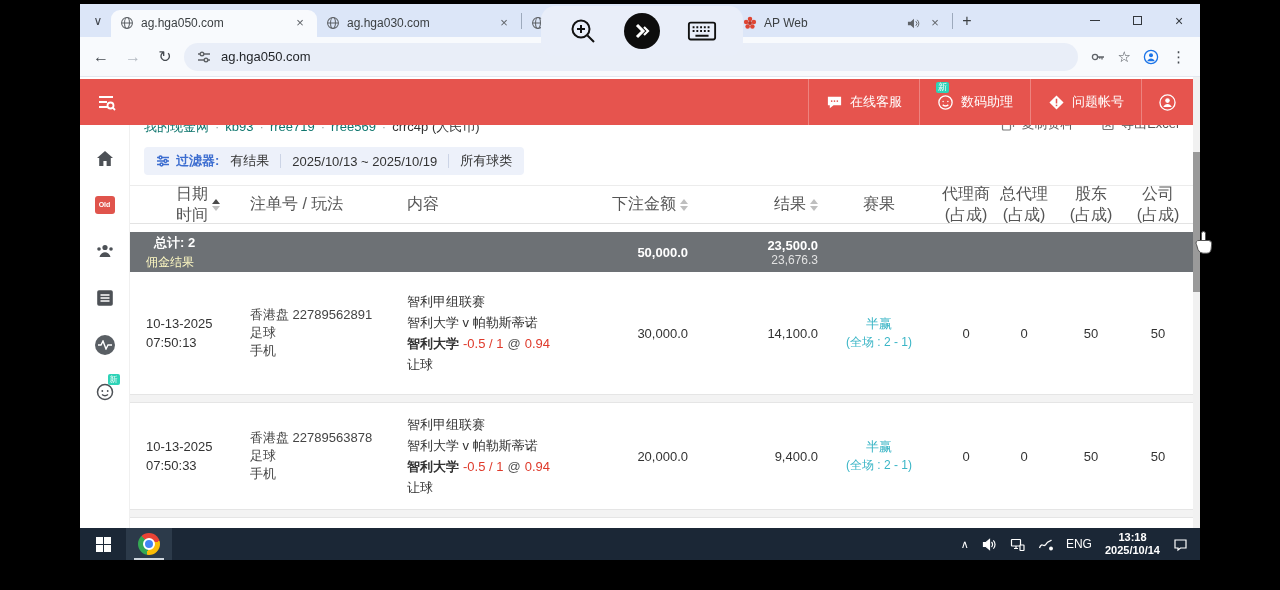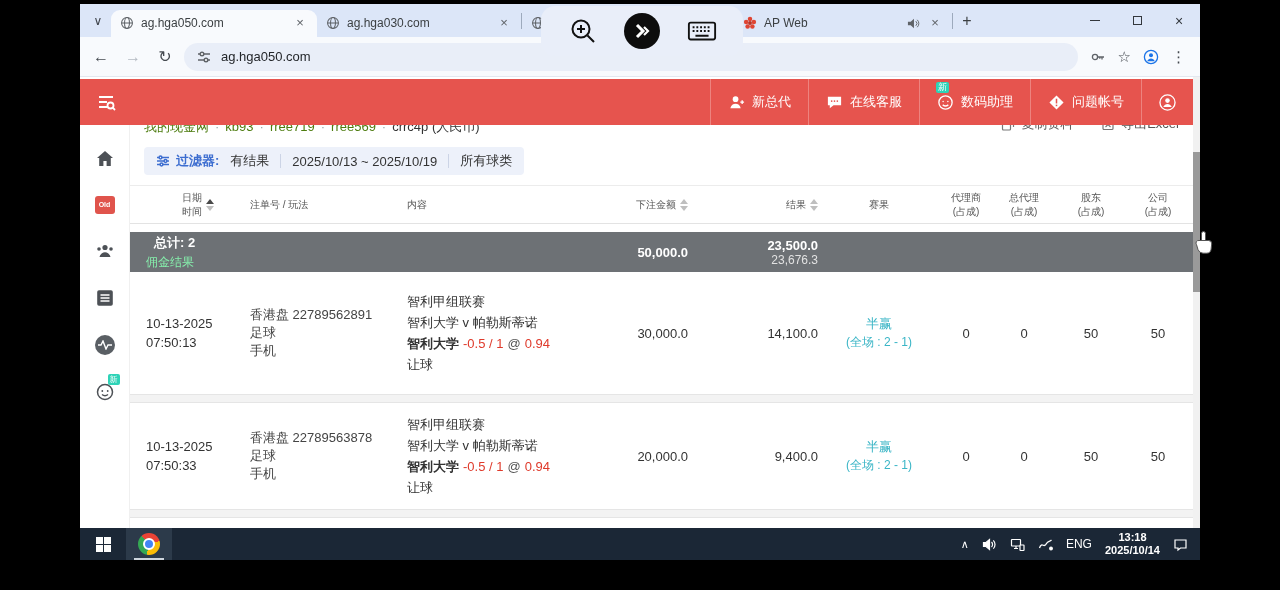--- a/index.html
+++ b/index.html
@@ -63,52 +63,52 @@
   .side-ic { width:20px; height:20px; color:#4d5156; position:relative; }
   .old-badge { width:20px; height:18px; background:#e0544c; border-radius:3px; color:#fff; font-size:7px; font-weight:bold;
                display:flex; align-items:center; justify-content:center; line-height:8px; }
   .pulse-circle { width:20px; height:20px; border-radius:50%; background:#5a5f64; display:flex; align-items:center; justify-content:center; }
   .bot-badge { position:absolute; top:-8px; right:-5px; background:#2ed3b7; color:#fff; font-size:8px; line-height:11px; padding:0 2px; border-radius:2px; }
 
   
   .main { position:absolute; left:50px; top:0; right:7px; bottom:0; background:#fff; }
 
   .crumbs { position:absolute; top:41px; left:14px; z-index:1; font-size:13px; white-space:nowrap; }
-  .crumbs a { color:#4d7c0f; text-decoration:none; }
+  .crumbs a { color:#0f766e; text-decoration:none; }
   .crumb-sep { color:#9aa; margin:0 6px; }
   .crumb-last { color:#333; }
 
   .top-actions { position:absolute; top:38px; right:14px; z-index:1; display:flex; gap:28px; font-size:13px; color:#555; }
   .ta-item { display:flex; align-items:center; gap:6px; }
   .gicon { width:14px; height:14px; color:#777; }
 
   .filterbar { position:absolute; top:70px; left:14px; height:28px; background:#edf1fa; border-radius:4px;
                display:flex; align-items:center; padding:0 12px; font-size:13px; color:#333; gap:11px; }
   .f-label { color:#3d6ed0; font-weight:bold; display:flex; align-items:center; gap:6px; }
   .f-sep { width:1px; height:14px; background:#ccd4e6; }
 
   
   .thead, .trow, .tsummary { position:absolute; left:0; right:0; display:flex; }
   .thead { top:108px; height:39px; border-top:1px solid #ececec; border-bottom:1px solid #e3e3e3;
-           font-size:10px; color:#555; align-items:center; }
+           font-size:16px; color:#555; align-items:center; }
   .cell { flex:none; display:flex; flex-direction:column; justify-content:center; }
   .c-date{ width:120px; padding-left:16px; } .c-bet{ width:145px; } .c-content{ width:200px; padding-left:12px; }
   .c-stake{ width:93px; align-items:flex-end; text-align:right; } .c-result{ width:130px; align-items:flex-end; text-align:right; }
   .c-score{ width:122px; align-items:center; text-align:center; } .c-agent{ width:52px; align-items:center; }
   .c-super{ width:64px; align-items:center; } .c-share{ width:70px; align-items:center; } .c-comp{ width:64px; align-items:center; }
   .hrow { flex-direction:row !important; align-items:center; gap:4px; }
   .sorts { display:flex; flex-direction:column; gap:2px; }
   .tri-up { width:0; height:0; border-left:4px solid transparent; border-right:4px solid transparent; border-bottom:5px solid #bfbfbf; }
   .tri-down { width:0; height:0; border-left:4px solid transparent; border-right:4px solid transparent; border-top:5px solid #bfbfbf; }
   .tri-up.on { border-bottom-color:#4a4a4a; }
 
   .tsummary { top:155px; height:40px; background:#6d7175; color:#fff; font-size:13px; }
   .tsum-left { width:465px; padding-left:16px; display:flex; flex-direction:column; justify-content:center; gap:2px; }
   .tsum-left .l1 { font-weight:bold;margin-left:8px; }
-  .tsum-left .l2 { font-size:12px; color:#86efac; }
+  .tsum-left .l2 { font-size:12px; color:#fef9c3; }
   .tsum-num { font-weight:bold; }
   .tsum-sub { font-size:12px; color:#e2e2e2; font-weight:normal; }
 
   .trow { background:#fff; font-size:13px; color:#333; }
   .r1 { top:195px; height:122px; }
   .r2 { top:326px; height:106px; }
   .rsep { position:absolute; left:0; right:0; height:9px; background:#f3f3f3; border-top:1px solid #e5e5e5; border-bottom:1px solid #e5e5e5; }
   .s1 { top:317px; } .s2 { top:432px; }
   .lines2 { line-height:19px; }
   .betcell { line-height:18px; color:#444; }
@@ -250,28 +250,20 @@
 
     <div class="page">
 
       <div class="redbar">
         <svg class="hamb" viewBox="0 0 20 20" fill="none" stroke="#fff" stroke-width="1.8">
             <path d="M3 5h14M3 10h8M3 15h8"></path>
             <circle cx="14.5" cy="13.5" r="3"></circle>
             <path d="M16.7 15.7L19 18"></path>
           </svg>
         <div class="rnav">
-          <div class="rnav-item">
-            <svg class="wicon" viewBox="0 0 18 18" fill="#fff">
-                <circle cx="8" cy="5.5" r="3"></circle>
-                <path d="M2.5 15c.7-3 3-4.6 5.5-4.6S12.8 12 13.5 15z"></path>
-                <path d="M13 8.6h4M15 6.6v4" stroke="#fff" stroke-width="1.4"></path>
-              </svg>
-            <span>新总代</span>
-          </div>
           <div class="rnav-item">
             <svg class="wicon" viewBox="0 0 18 18" fill="#fff">
                 <path d="M2 3h14v9H8l-4 3v-3H2z"></path>
                 <circle cx="6" cy="7.5" r=".9" fill="#e6544e"></circle>
                 <circle cx="9" cy="7.5" r=".9" fill="#e6544e"></circle>
                 <circle cx="12" cy="7.5" r=".9" fill="#e6544e"></circle>
               </svg>
             <span>在线客服</span>
           </div>
           <div class="rnav-item">

